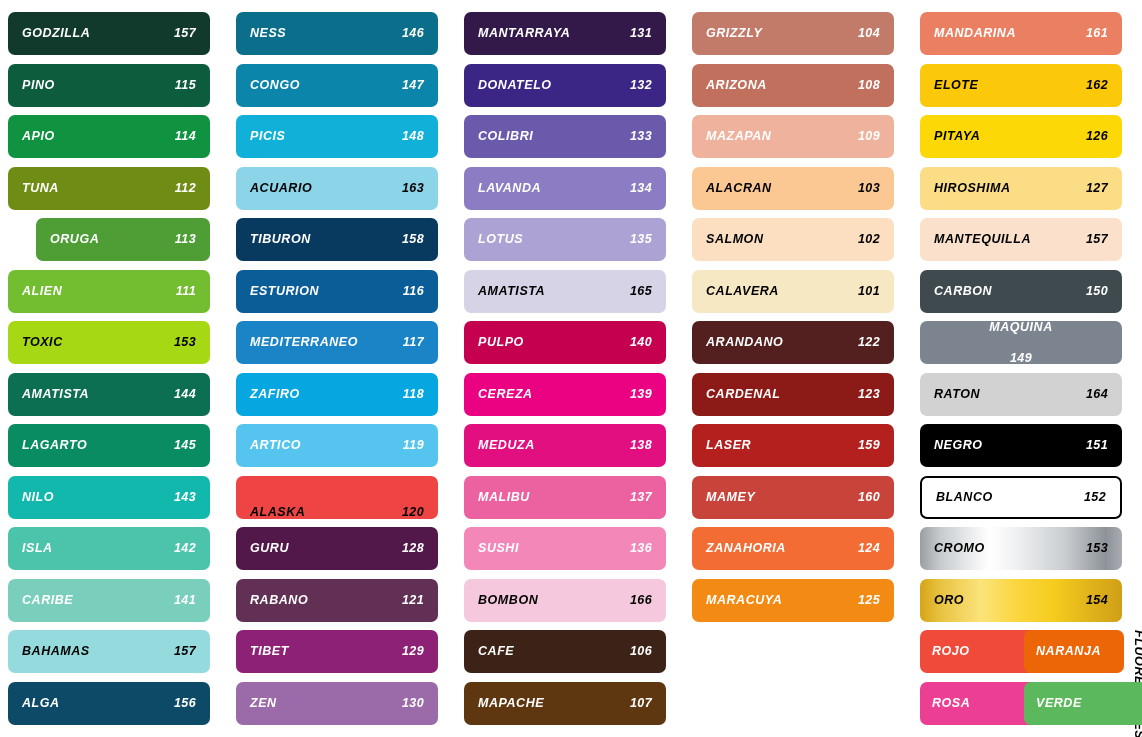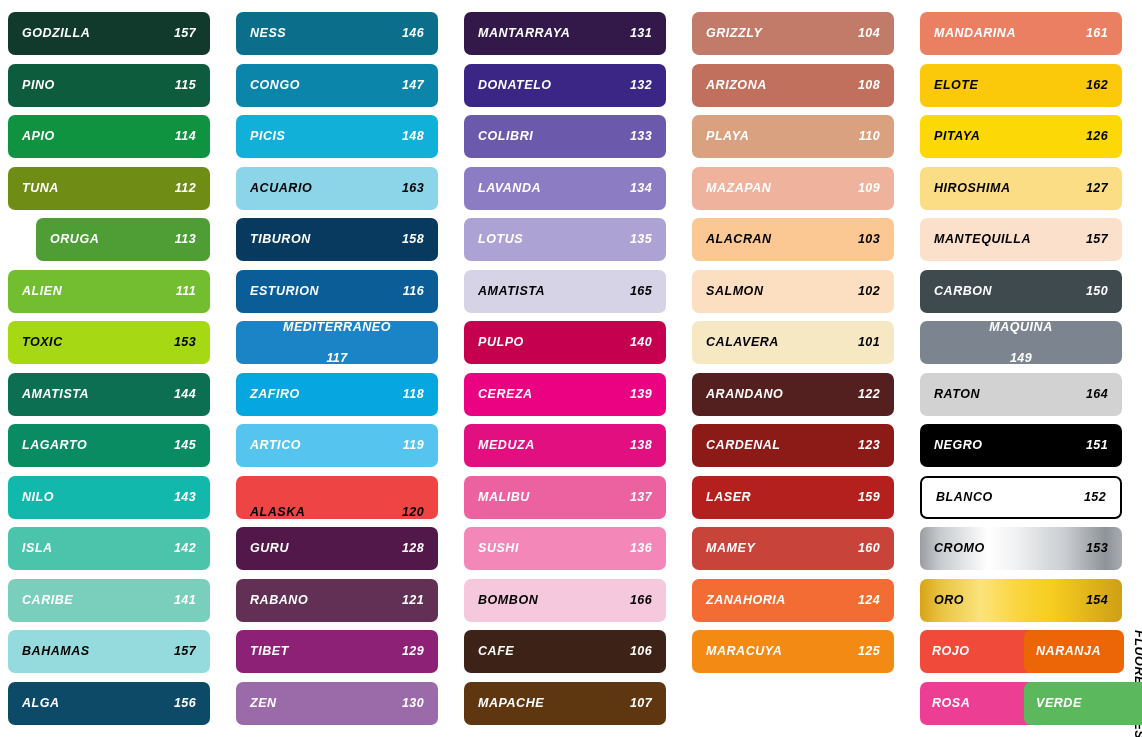--- a/index.html
+++ b/index.html
@@ -199,21 +199,21 @@
           <span class="code">163</span>
         </div>
         <div class="swatch" style="background-color: rgb(7, 58, 94); color: rgb(255, 255, 255);">
           <span class="name">TIBURON</span>
           <span class="code">158</span>
         </div>
         <div class="swatch" style="background-color: rgb(10, 93, 150); color: rgb(255, 255, 255);">
           <span class="name">ESTURION</span>
           <span class="code">116</span>
         </div>
-        <div class="swatch" style="background-color: rgb(26, 132, 198); color: rgb(255, 255, 255); flex-direction: column;">
+        <div class="swatch" style="background-color: rgb(26, 132, 198); color: rgb(255, 255, 255);">
           <span class="name">MEDITERRANEO</span>
           <span class="code">117</span>
         </div>
         <div class="swatch" style="background-color: rgb(6, 167, 224); color: rgb(255, 255, 255);">
           <span class="name">ZAFIRO</span>
           <span class="code">118</span>
         </div>
         <div class="swatch" style="background-color: rgb(85, 197, 239); color: rgb(255, 255, 255);">
           <span class="name">ARTICO</span>
           <span class="code">119</span>
@@ -300,24 +300,20 @@
       </div>
 
     <div class="column">
         <div class="swatch" style="background-color: rgb(194, 122, 105); color: rgb(255, 255, 255);">
           <span class="name">GRIZZLY</span>
           <span class="code">104</span>
         </div>
         <div class="swatch" style="background-color: rgb(192, 112, 92); color: rgb(255, 255, 255);">
           <span class="name">ARIZONA</span>
           <span class="code">108</span>
-        </div>
-        <div class="swatch" style="background-color: rgb(217, 161, 128); color: rgb(255, 255, 255);">
-          <span class="name">PLAYA</span>
-          <span class="code">110</span>
         </div>
         <div class="swatch" style="background-color: rgb(238, 178, 157); color: rgb(255, 255, 255);">
           <span class="name">MAZAPAN</span>
           <span class="code">109</span>
         </div>
         <div class="swatch" style="background-color: rgb(251, 200, 148); color: rgb(0, 0, 0);">
           <span class="name">ALACRAN</span>
           <span class="code">103</span>
         </div>
         <div class="swatch" style="background-color: rgb(251, 223, 192); color: rgb(0, 0, 0);">

